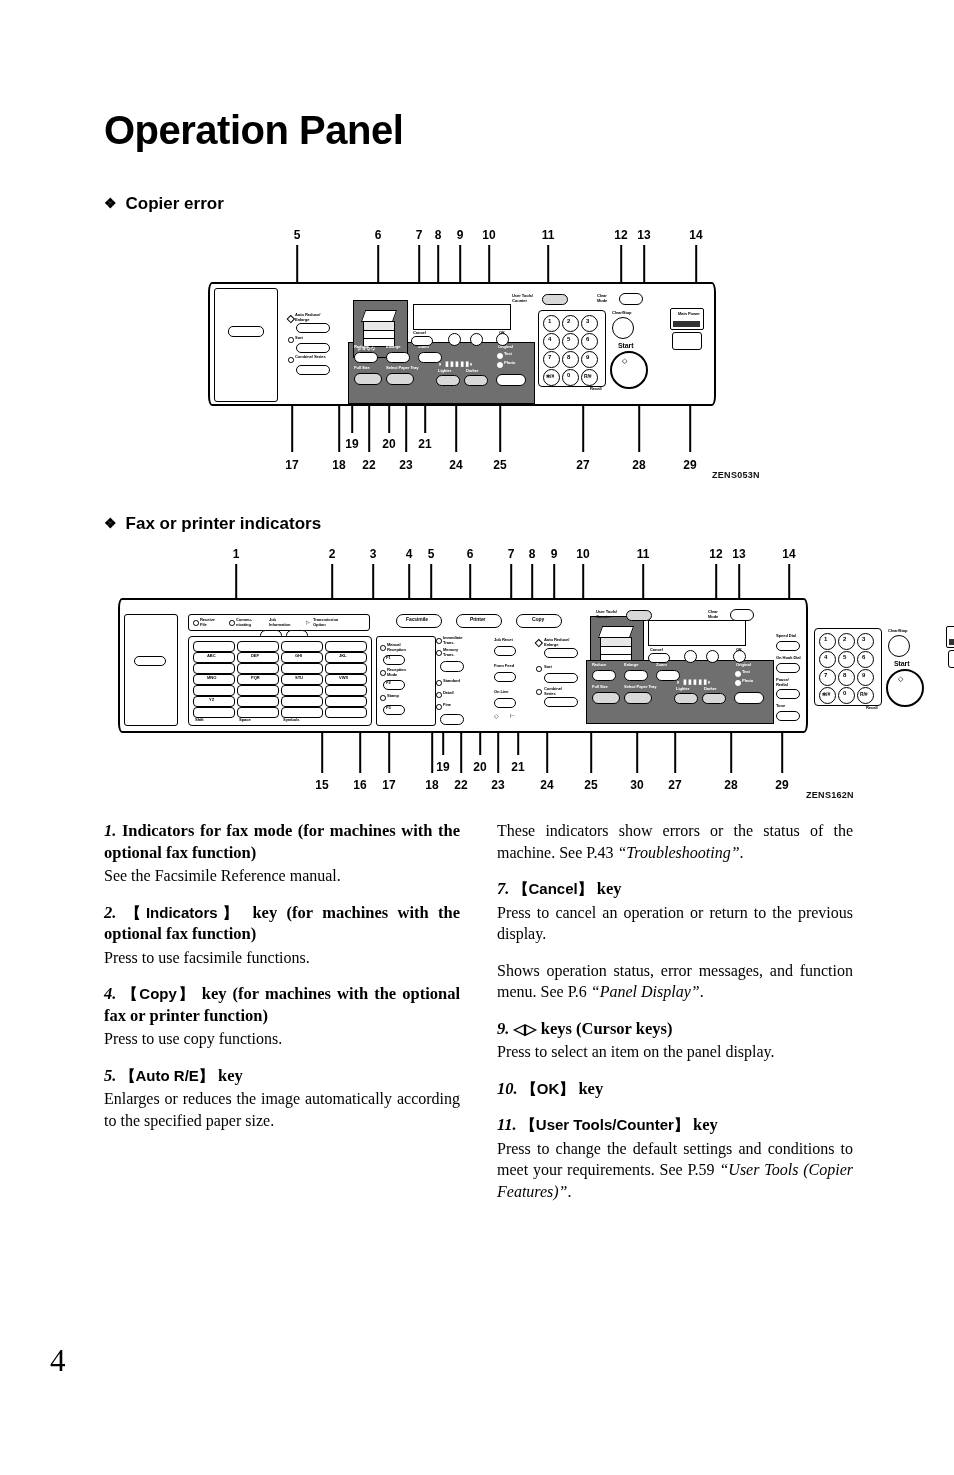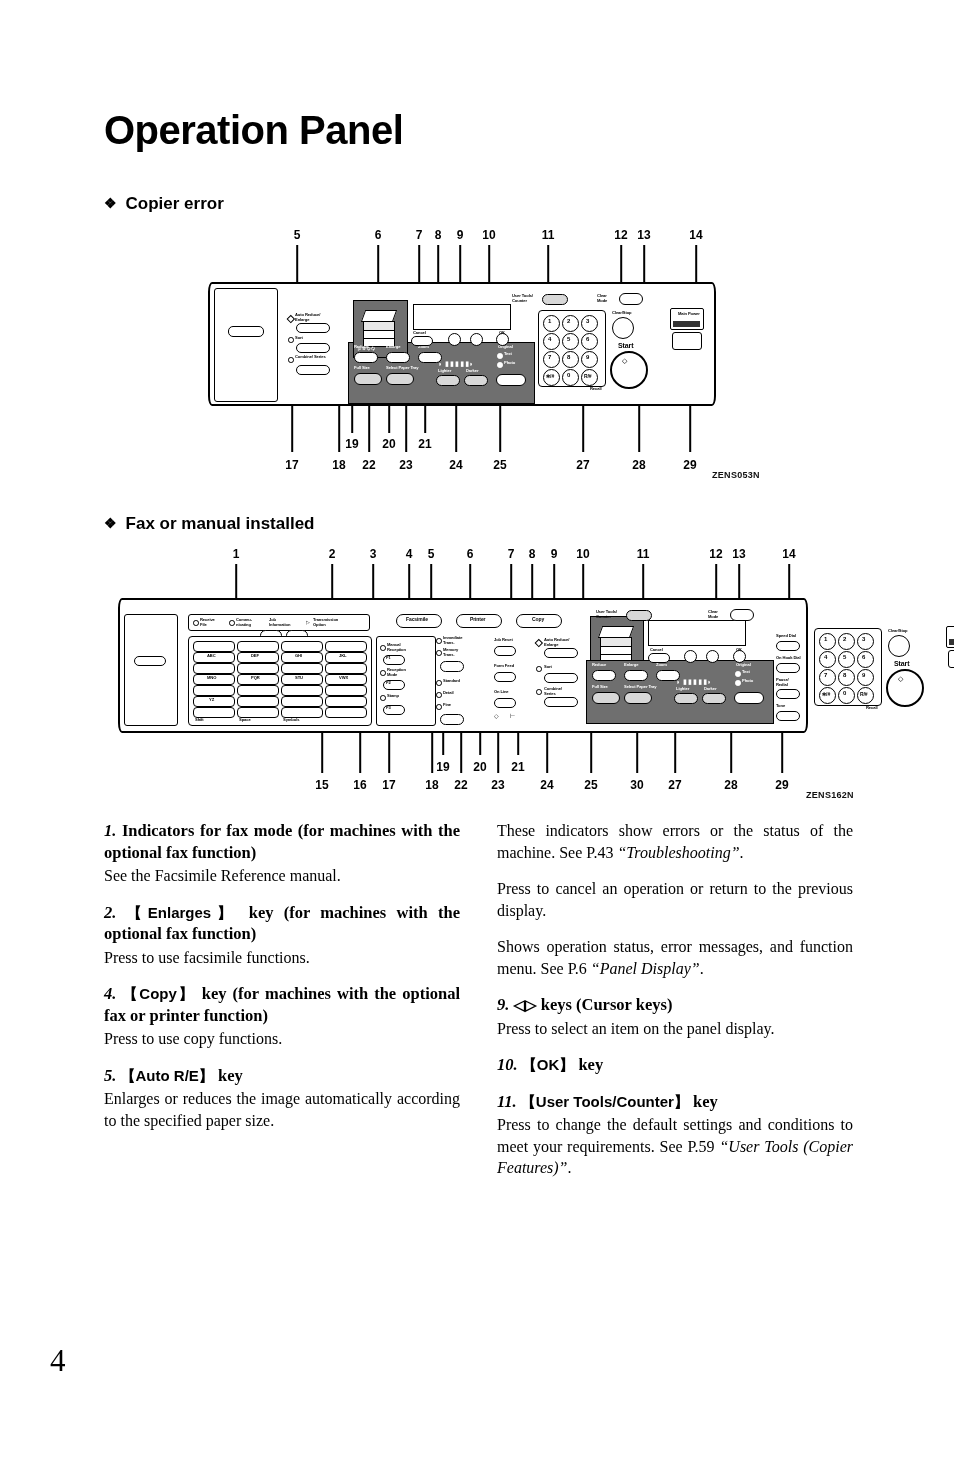--- a/index.html
+++ b/index.html
@@ -221,21 +221,21 @@
   <div class="cal" style="left:583px;top:458px;">27</div>
   <div class="lead" style="left:639px;top:406px;height:46px;"></div>
   <div class="cal" style="left:639px;top:458px;">28</div>
   <div class="lead" style="left:690px;top:406px;height:46px;"></div>
   <div class="cal" style="left:690px;top:458px;">29</div>
 
   <div class="fig-code" style="left:712px;top:470px;">ZENS053N</div>
 </div>
 
 <div class="sec-head" style="left:104px;top:514px;">
-  <span class="dia">❖</span><span>Fax or manual installed</span>
+  <span class="dia">❖</span><span>Fax or printer indicators</span>
 </div>
 
 <div class="figure" id="fig2" style="left:0;top:0;width:954px;height:0;">
 
   <div class="cal" style="left:236px;top:547px;">1</div>
   <div class="lead" style="left:236px;top:564px;height:58px;"></div>
   <div class="cal" style="left:332px;top:547px;">2</div>
   <div class="lead" style="left:332px;top:564px;height:58px;"></div>
   <div class="cal" style="left:373px;top:547px;">3</div>
   <div class="lead" style="left:373px;top:564px;height:58px;"></div>
@@ -530,21 +530,21 @@
 </div>
 
 <div class="col" style="left:104px;top:820px;">
 
   <div class="grp">
     <p class="it-h"><span class="num">1.</span><span> Indicators for fax mode (for ma­chines with the optional fax func­tion)</span></p>
     <p class="it-p">See the Facsimile Reference manual.</p>
   </div>
 
   <div class="grp">
-    <p class="it-h"><span class="num">2.</span> <span class="kk">【Enlarges】</span><span> key (for machines with the optional fax function)</span></p>
+    <p class="it-h"><span class="num">2.</span> <span class="kk">【Indicators】</span><span> key (for machines with the optional fax function)</span></p>
     <p class="it-p">Press to use facsimile functions.</p>
   </div>
 
 
   <div class="grp">
     <p class="it-h"><span class="num">4.</span> <span class="kk">【Copy】</span><span> key (for machines with the optional fax or printer function)</span></p>
     <p class="it-p">Press to use copy functions.</p>
   </div>
 
   <div class="grp">
@@ -553,20 +553,21 @@
   </div>
 </div>
 
 <div class="col" style="left:497px;top:820px;">
 
   <div class="grp">
     <p class="it-p"><span>These indicators show errors or the status of the machine. See P.43 </span><span class="em">“Troubleshoot­ing”</span><span>.</span></p>
   </div>
 
   <div class="grp">
+    <p class="it-h"><span class="num">7.</span> <span class="kk">【Cancel】</span><span> key</span></p>
     <p class="it-p">Press to cancel an operation or return to the previous display.</p>
   </div>
 
   <div class="grp">
     <p class="it-p"><span>Shows operation status, error messages, and function menu. See P.6 </span><span class="em">“Panel Dis­play”</span><span>.</span></p>
   </div>
 
   <div class="grp">
     <p class="it-h"><span class="num">9.</span> <span class="kk">◁▷</span><span> keys (Cursor keys)</span></p>
     <p class="it-p">Press to select an item on the panel dis­play.</p>

